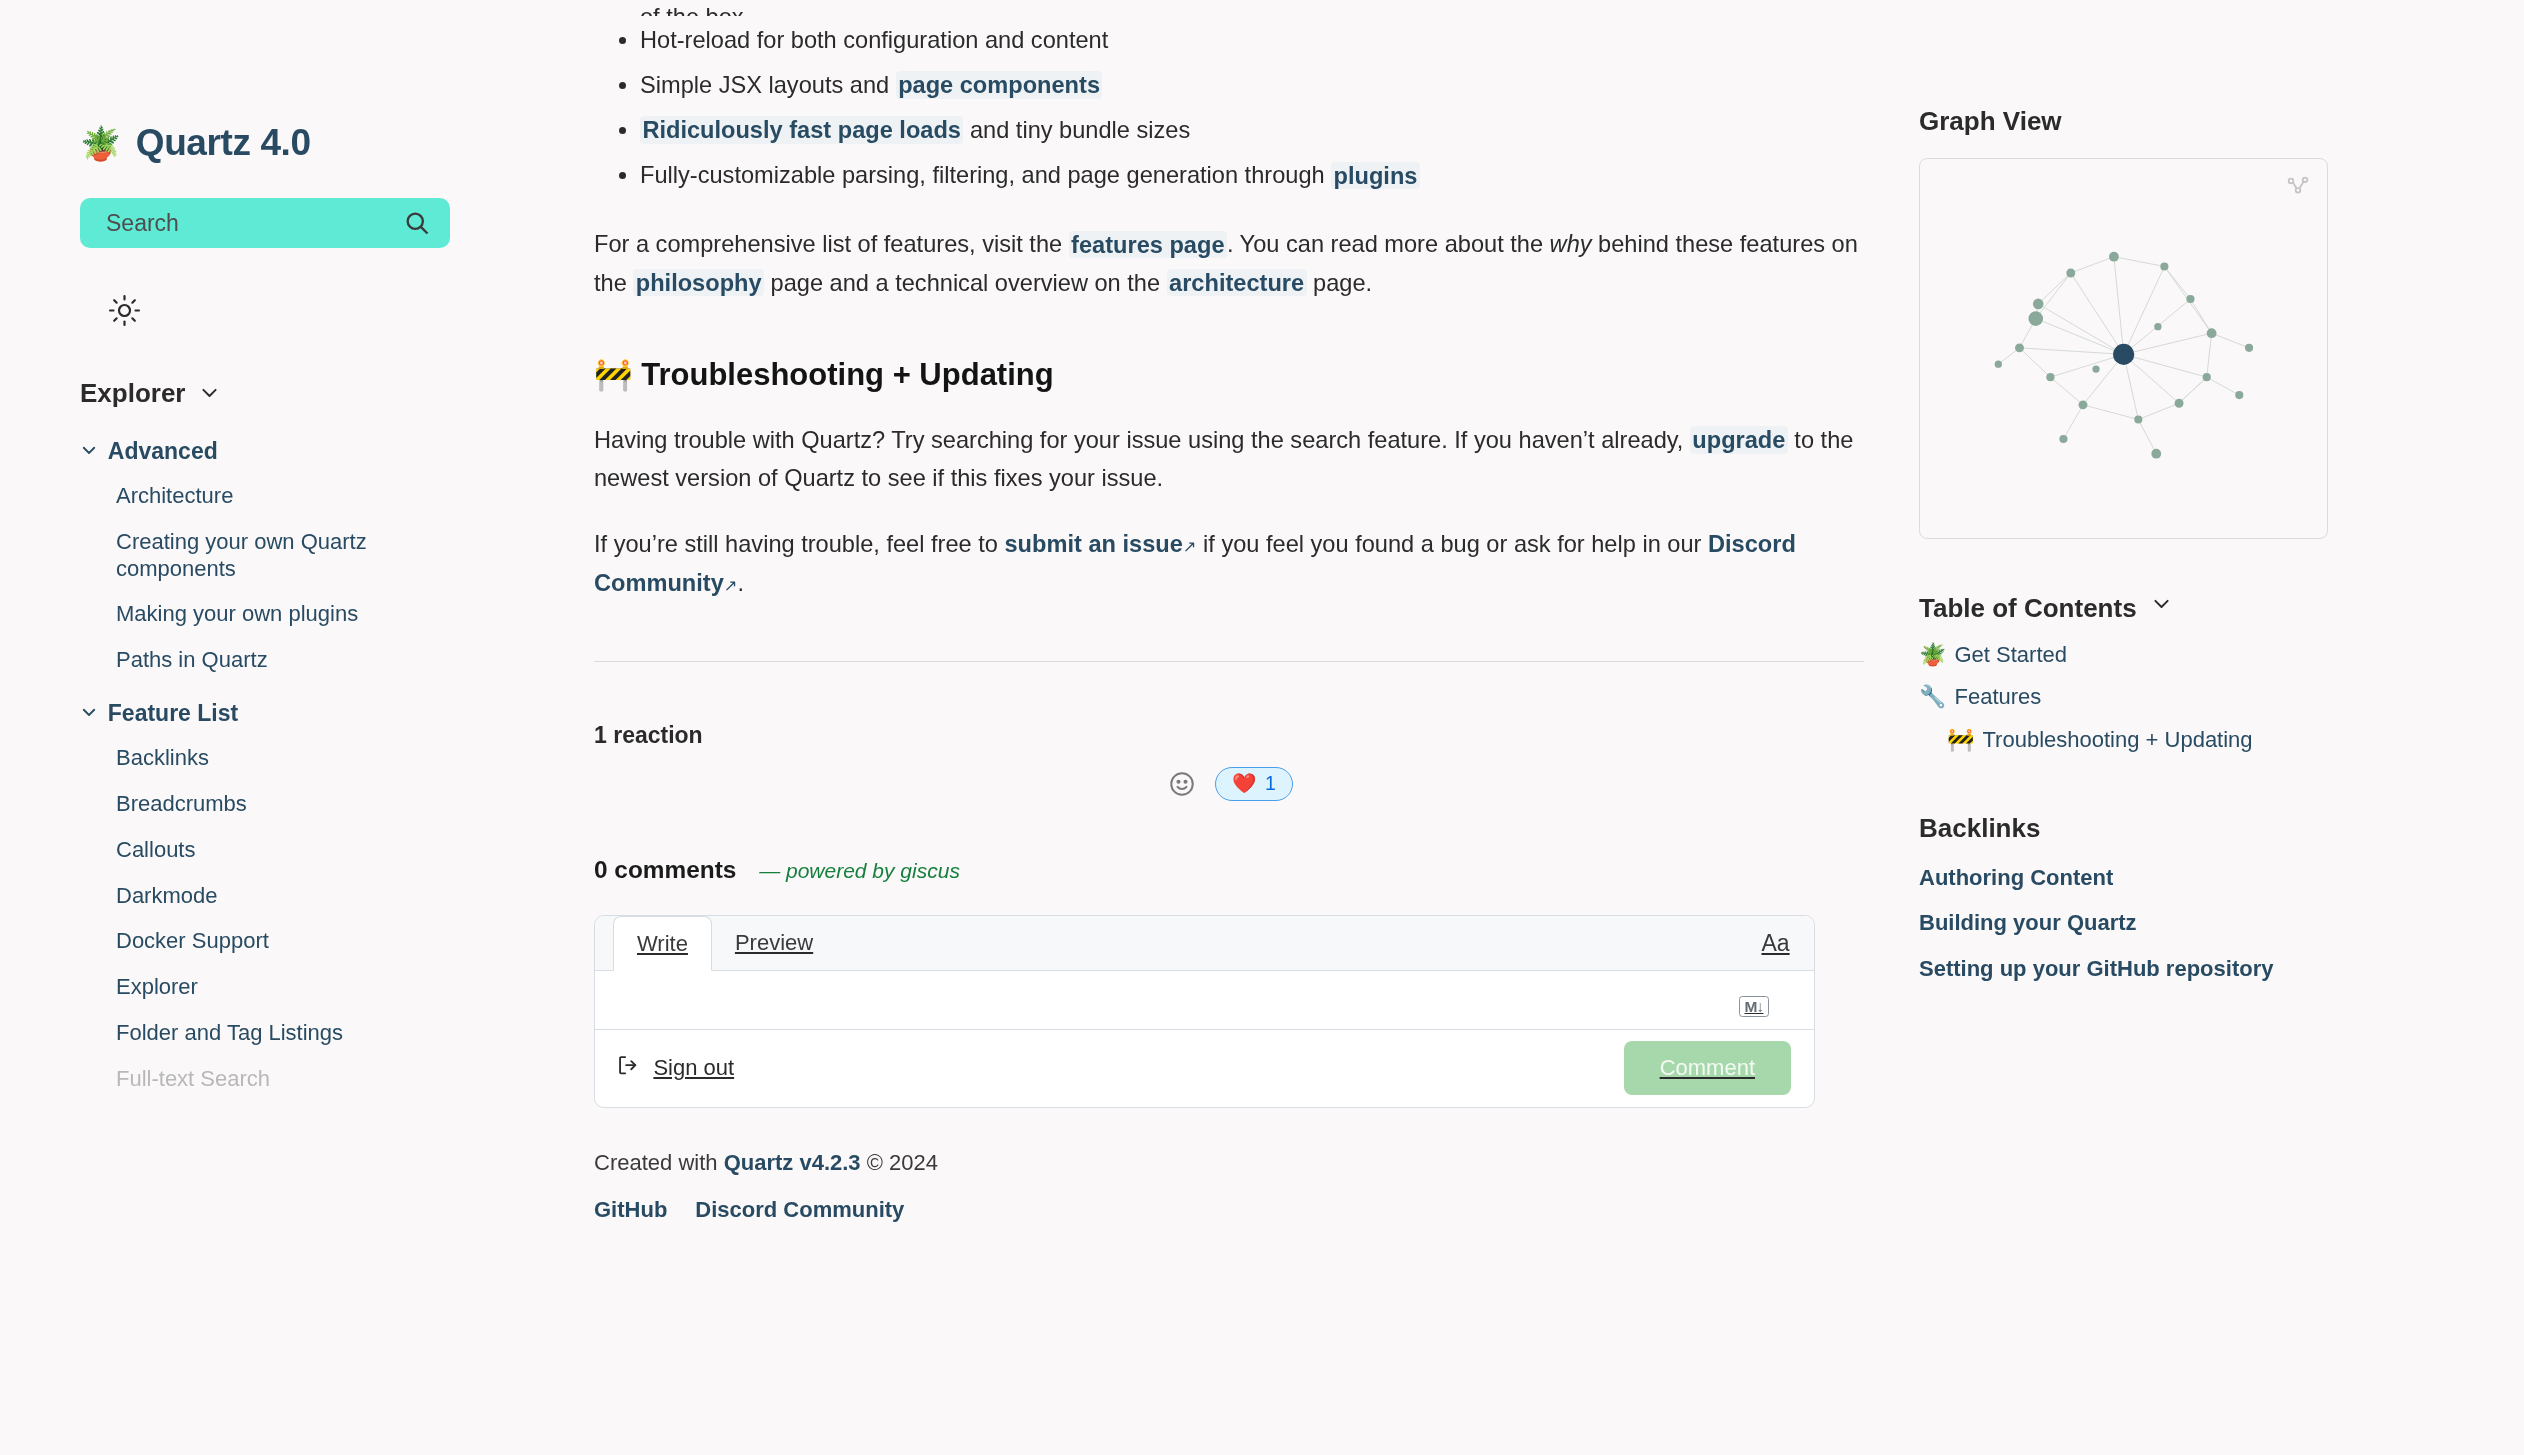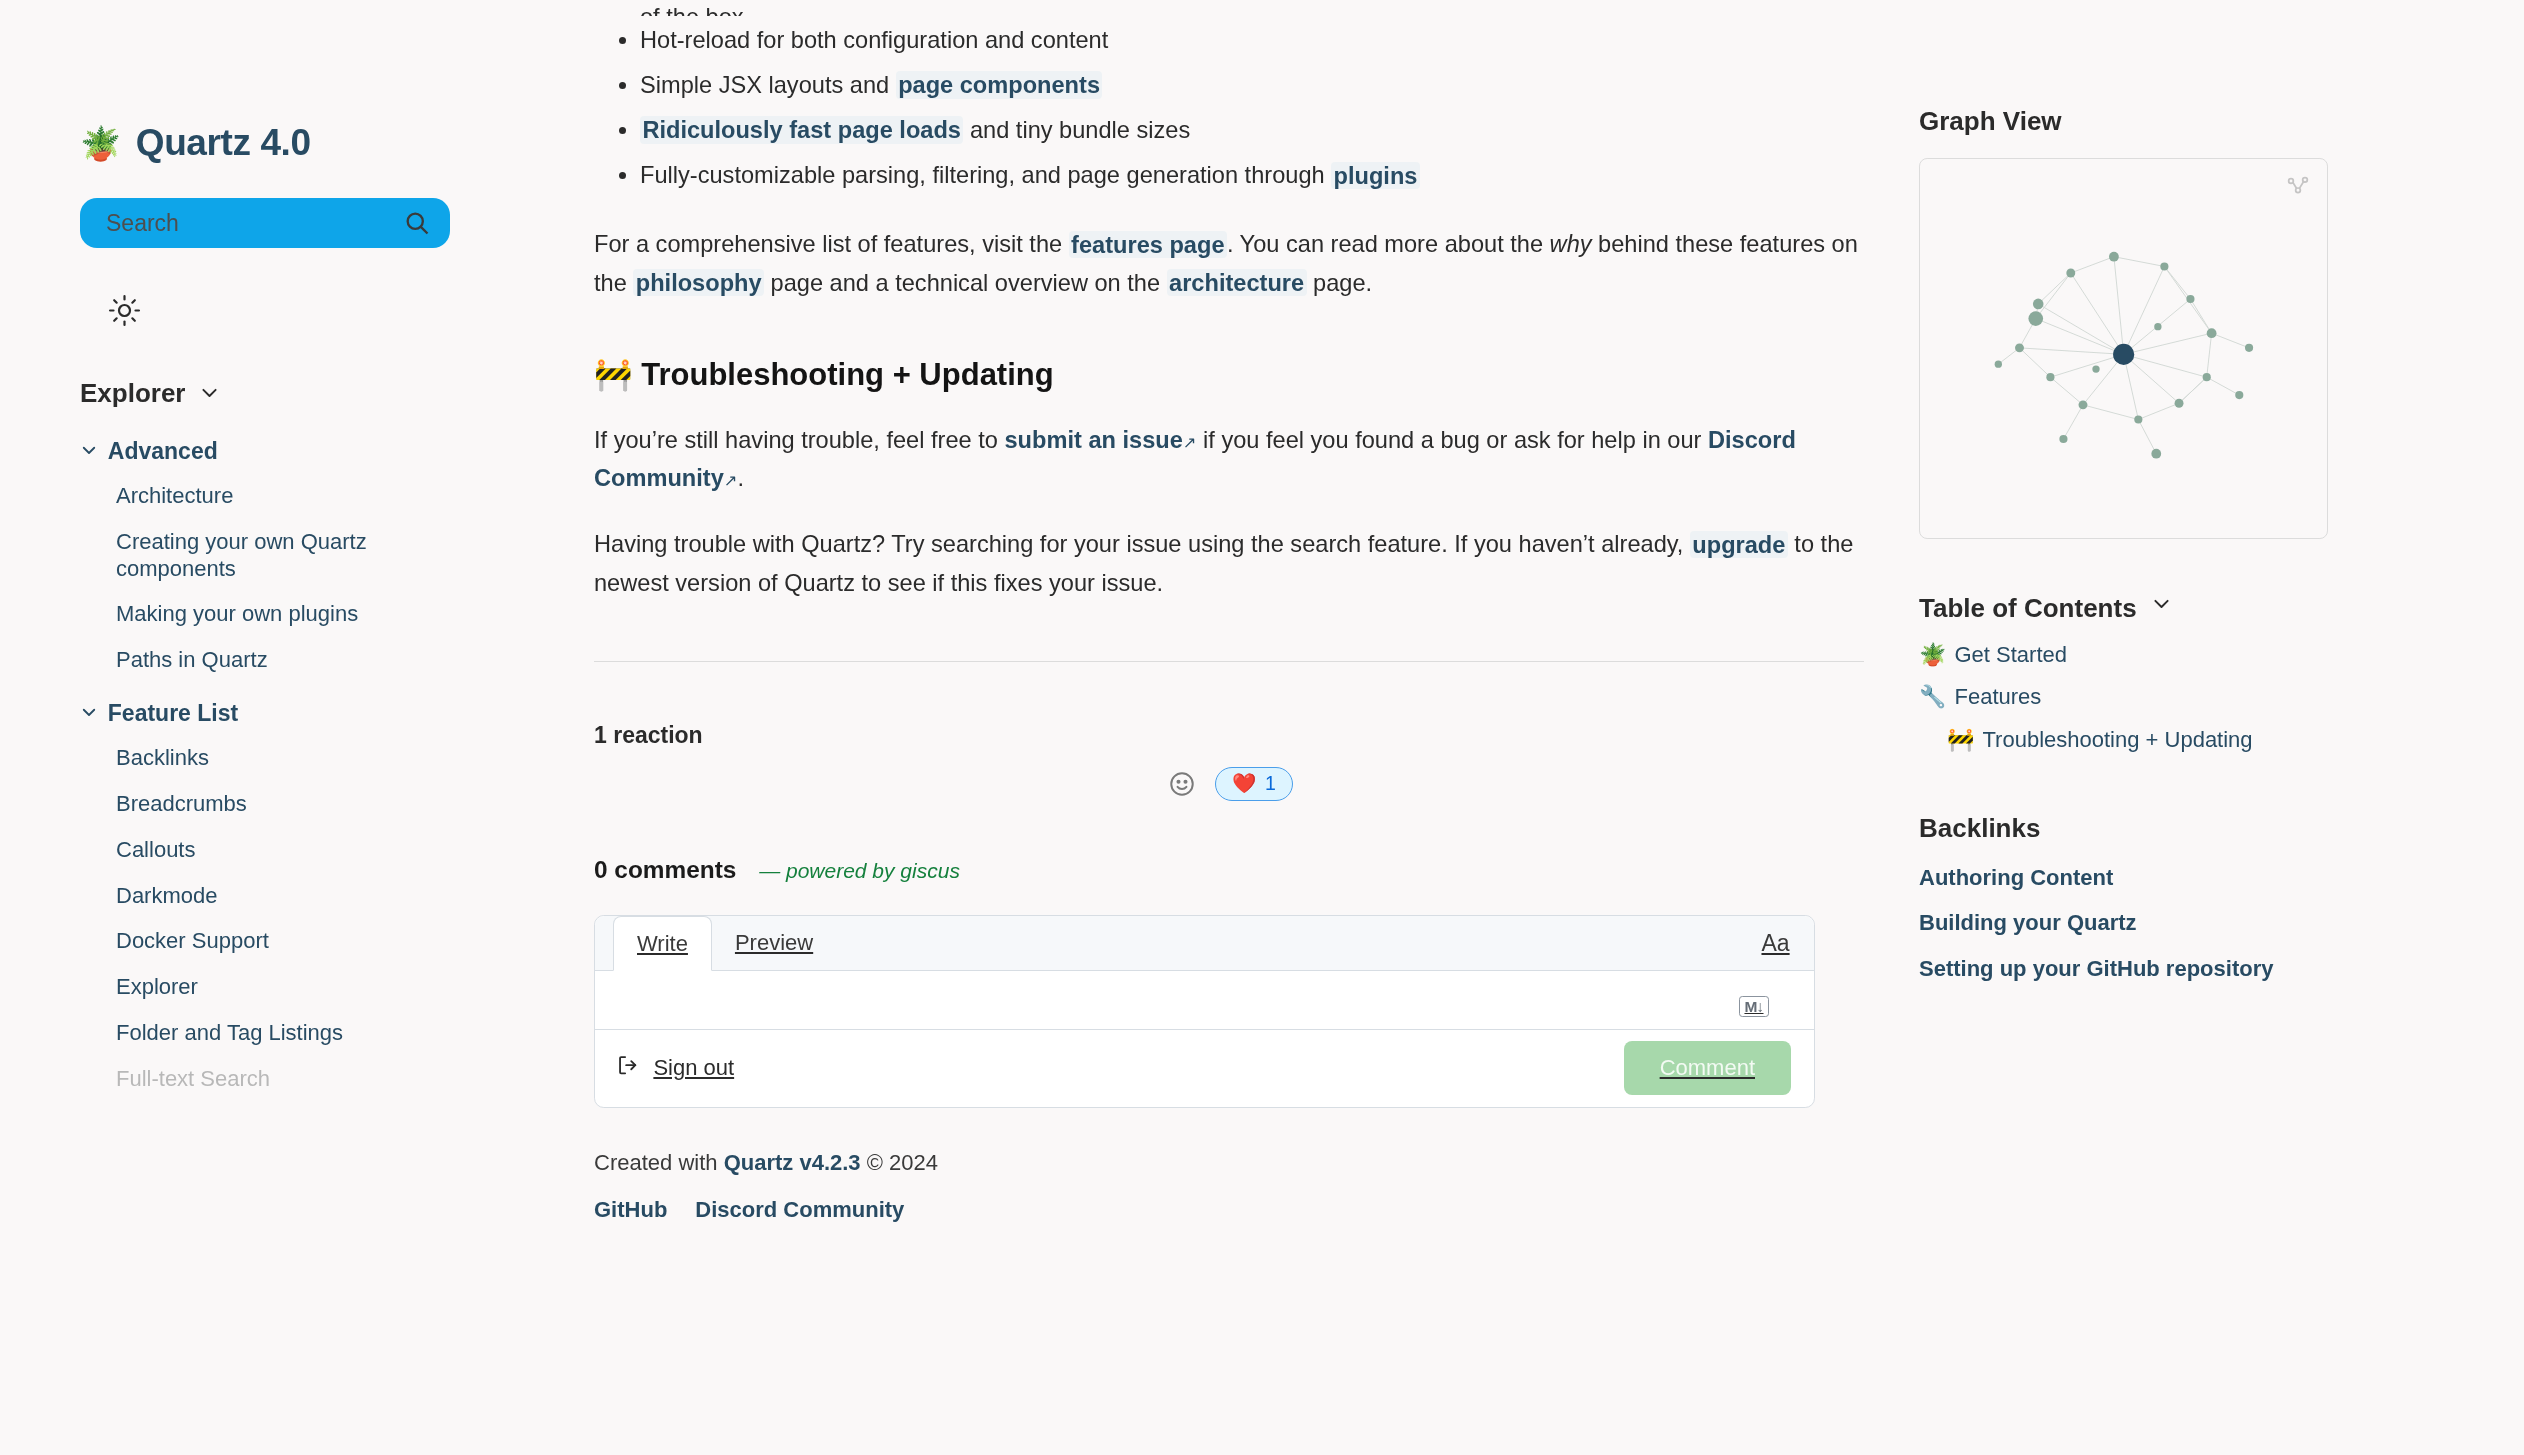--- a/index.html
+++ b/index.html
@@ -37,22 +37,22 @@
   .site-emoji { font-size: 33px; line-height: 1; }
   .site-title {
     font-size: 37px;
     font-weight: bold;
     color: #284b63;
     letter-spacing: -0.4px;
   }
   .search-box {
     width: 370px;
     height: 50px;
-    border-radius: 17px;
-    background: #0ea5e9;
+    border-radius: 10px;
+    background: #5eead4;
     display: flex;
     align-items: center;
     justify-content: space-between;
     padding: 0 19.5px 0 26px;
     margin-bottom: 41px;
   }
   .search-placeholder {
     font-size: 23px;
     color: #4e4e4e;
   }
@@ -444,25 +444,25 @@
     <p class="body">
       <span>For a comprehensive list of features, visit the </span><a class="ilink" href="#">features page</a><span>. You can read more about the </span><i>why</i><span> behind these features on the </span><a class="ilink" href="#">philosophy</a><span> page and a technical overview on the </span><a class="ilink" href="#">architecture</a><span> page.</span>
     </p>
 
     <h2 class="section">
       <span>🚧</span>
       <span>Troubleshooting + Updating</span>
     </h2>
 
     <p class="body">
+      <span>Having trouble with Quartz? Try searching for your issue using the search feature. If you haven’t already, </span><a class="ilink" href="#">upgrade</a><span> to the newest version of Quartz to see if this fixes your issue.</span>
+    </p>
+
+    <p class="body">
       <span>If you’re still having trouble, feel free to </span><a class="plainlink" href="#">submit an issue</a><span style="font-size:16.3px;color:#284b63;">↗</span><span> if you feel you found a bug or ask for help in our </span><a class="plainlink" href="#">Discord Community</a><span style="font-size:16.3px;color:#284b63;">↗</span><span>.</span>
-    </p>
-
-    <p class="body">
-      <span>Having trouble with Quartz? Try searching for your issue using the search feature. If you haven’t already, </span><a class="ilink" href="#">upgrade</a><span> to the newest version of Quartz to see if this fixes your issue.</span>
     </p>
 
     <div class="divider"></div>
 
     <div class="reaction-count">1 reaction</div>
 
     <div class="reaction-row">
       <div class="emoji-btn">
         <svg width="28" height="28" viewBox="0 0 24 24" fill="none" stroke="#7a7a7a" stroke-width="1.7">
           <circle cx="12" cy="12" r="9.2"></circle>

